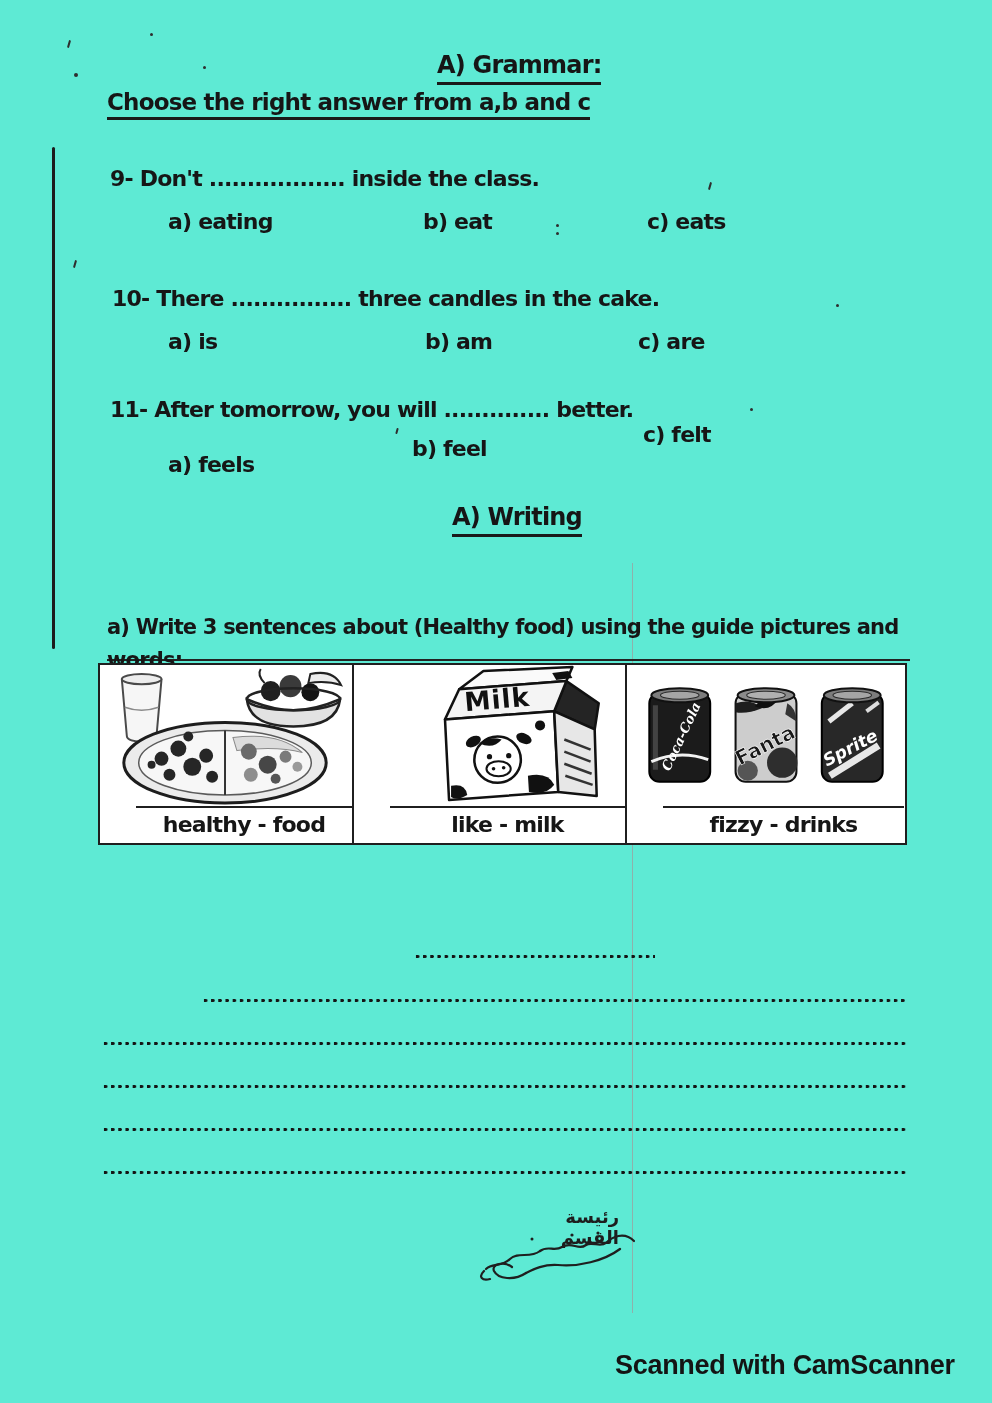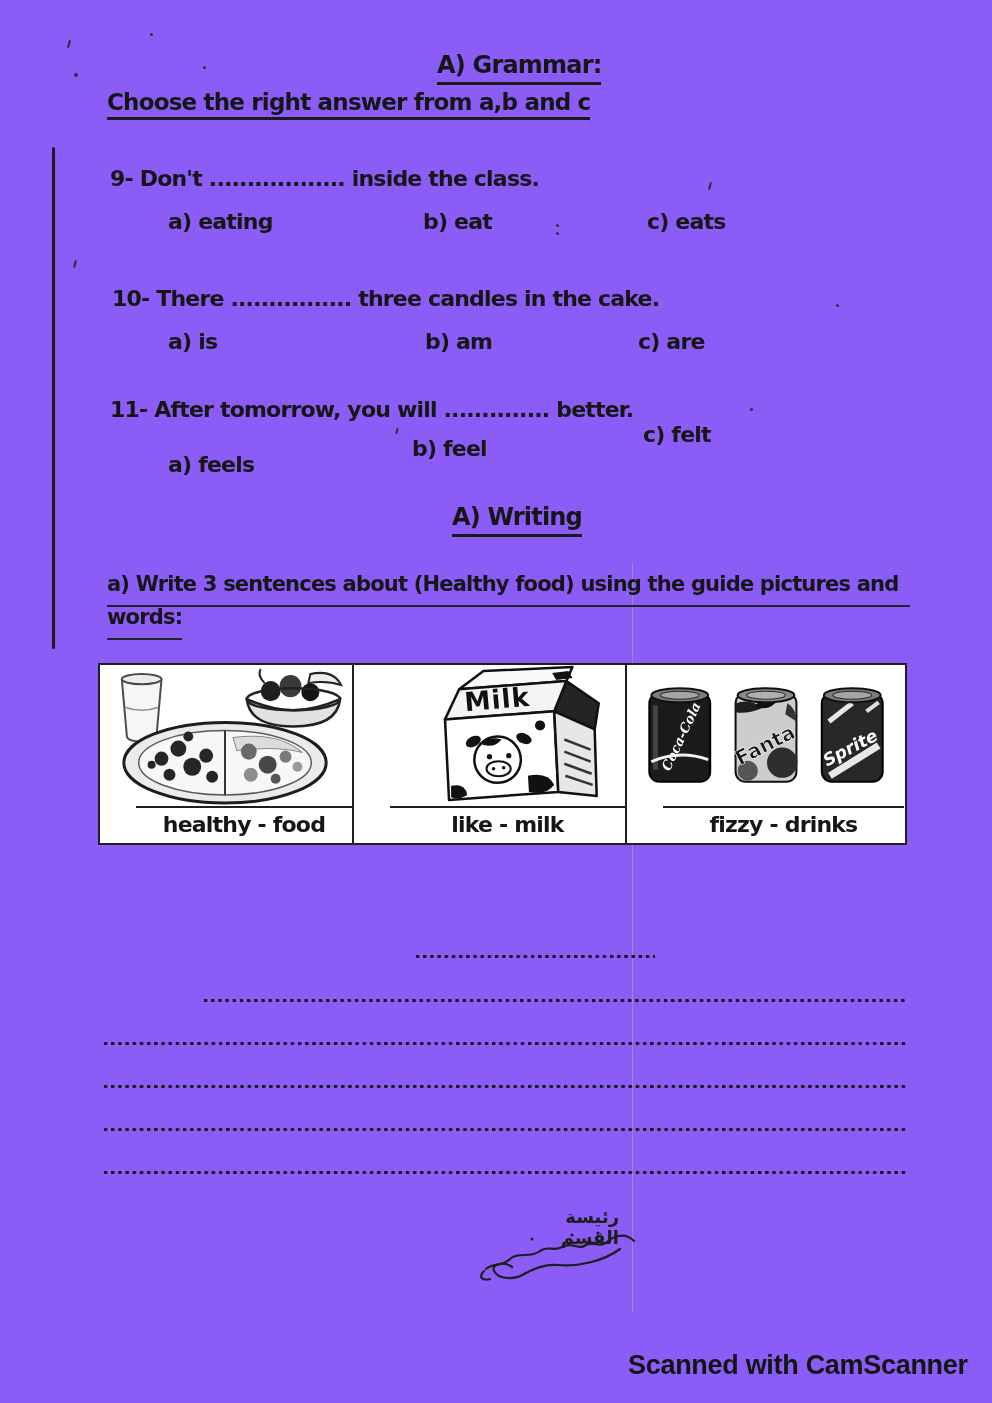--- a/index.html
+++ b/index.html
@@ -1,40 +1,40 @@
 <!DOCTYPE html>
 <html><head>
 <meta charset="utf-8">
 <style>
   html,body{margin:0;padding:0;background:#ffffff;}
   .page{
-    position:relative;width:992px;height:1403px;background:#8b5cf6;overflow:hidden;
+    position:relative;width:992px;height:1403px;background:#5eead4;overflow:hidden;
     font-family:"DejaVu Sans",sans-serif;color:#161616;font-weight:700;
   }
   .txt{position:absolute;font-size:22px;letter-spacing:-0.8px;white-space:nowrap;line-height:1.15;}
   .big{font-size:24px;}
   .u{border-bottom:3px solid #1a1a1a;padding-bottom:2px;}
-  .u2{border-bottom:2.5px solid #222;padding-bottom:9px;}
+  .u2{border-bottom:2.5px solid #222;padding-bottom:20px;margin-top:43px;}
   
   .margin-line{position:absolute;left:52px;top:147px;width:3px;height:502px;background:#1c1c1c;border-radius:2px;}
   .fold-line{position:absolute;left:632px;top:563px;width:1px;height:750px;background:#9e9e9e;opacity:.75;}
   
   .gtable{position:absolute;left:98px;top:663px;width:809px;height:182px;border:2.5px solid #1f1f1f;display:flex;box-sizing:border-box;background:#fff;}
   .gcol{display:flex;flex-direction:column;box-sizing:border-box;border-right:2.5px solid #1f1f1f;}
   .gcol:last-child{border-right:none;}
   .gimg{flex:1;position:relative;overflow:hidden;}
   .gimg svg{position:absolute;left:0;top:0;width:100%;height:100%;}
   .glabel{height:37px;box-sizing:border-box;border-top:2.5px solid #1f1f1f;text-align:center;font-size:22px;letter-spacing:-0.8px;line-height:34px;margin-left:36px;}
   
   .dotline{position:absolute;height:5px;background-image:radial-gradient(circle at 2.5px 2.5px,#141414 1.7px,transparent 2px);background-size:7.2px 5px;background-repeat:repeat-x;}
   
   .arabic{position:absolute;left:503px;top:1206px;width:116px;font-size:18px;direction:rtl;text-align:right;letter-spacing:0;color:#1d1d1d;}
   .sig-svg{position:absolute;left:472px;top:1227px;width:172px;height:58px;}
   
-  .credit{position:absolute;left:615px;top:1350px;font-family:"Liberation Sans",sans-serif;font-weight:700;font-size:27px;letter-spacing:-0.3px;color:#141414;white-space:nowrap;margin-left:13px;}
+  .credit{position:absolute;left:615px;top:1350px;font-family:"Liberation Sans",sans-serif;font-weight:700;font-size:27px;letter-spacing:-0.3px;color:#141414;white-space:nowrap;}
   
   .speck{position:absolute;background:#2e2e2e;border-radius:50%;width:4px;height:4px;}
   .tick{position:absolute;width:2px;height:8px;background:#2e2e2e;border-radius:1px;transform:rotate(16deg);}
 </style>
 </head>
 <body>
 
 <div class="page">
 
   <div class="margin-line"></div>

